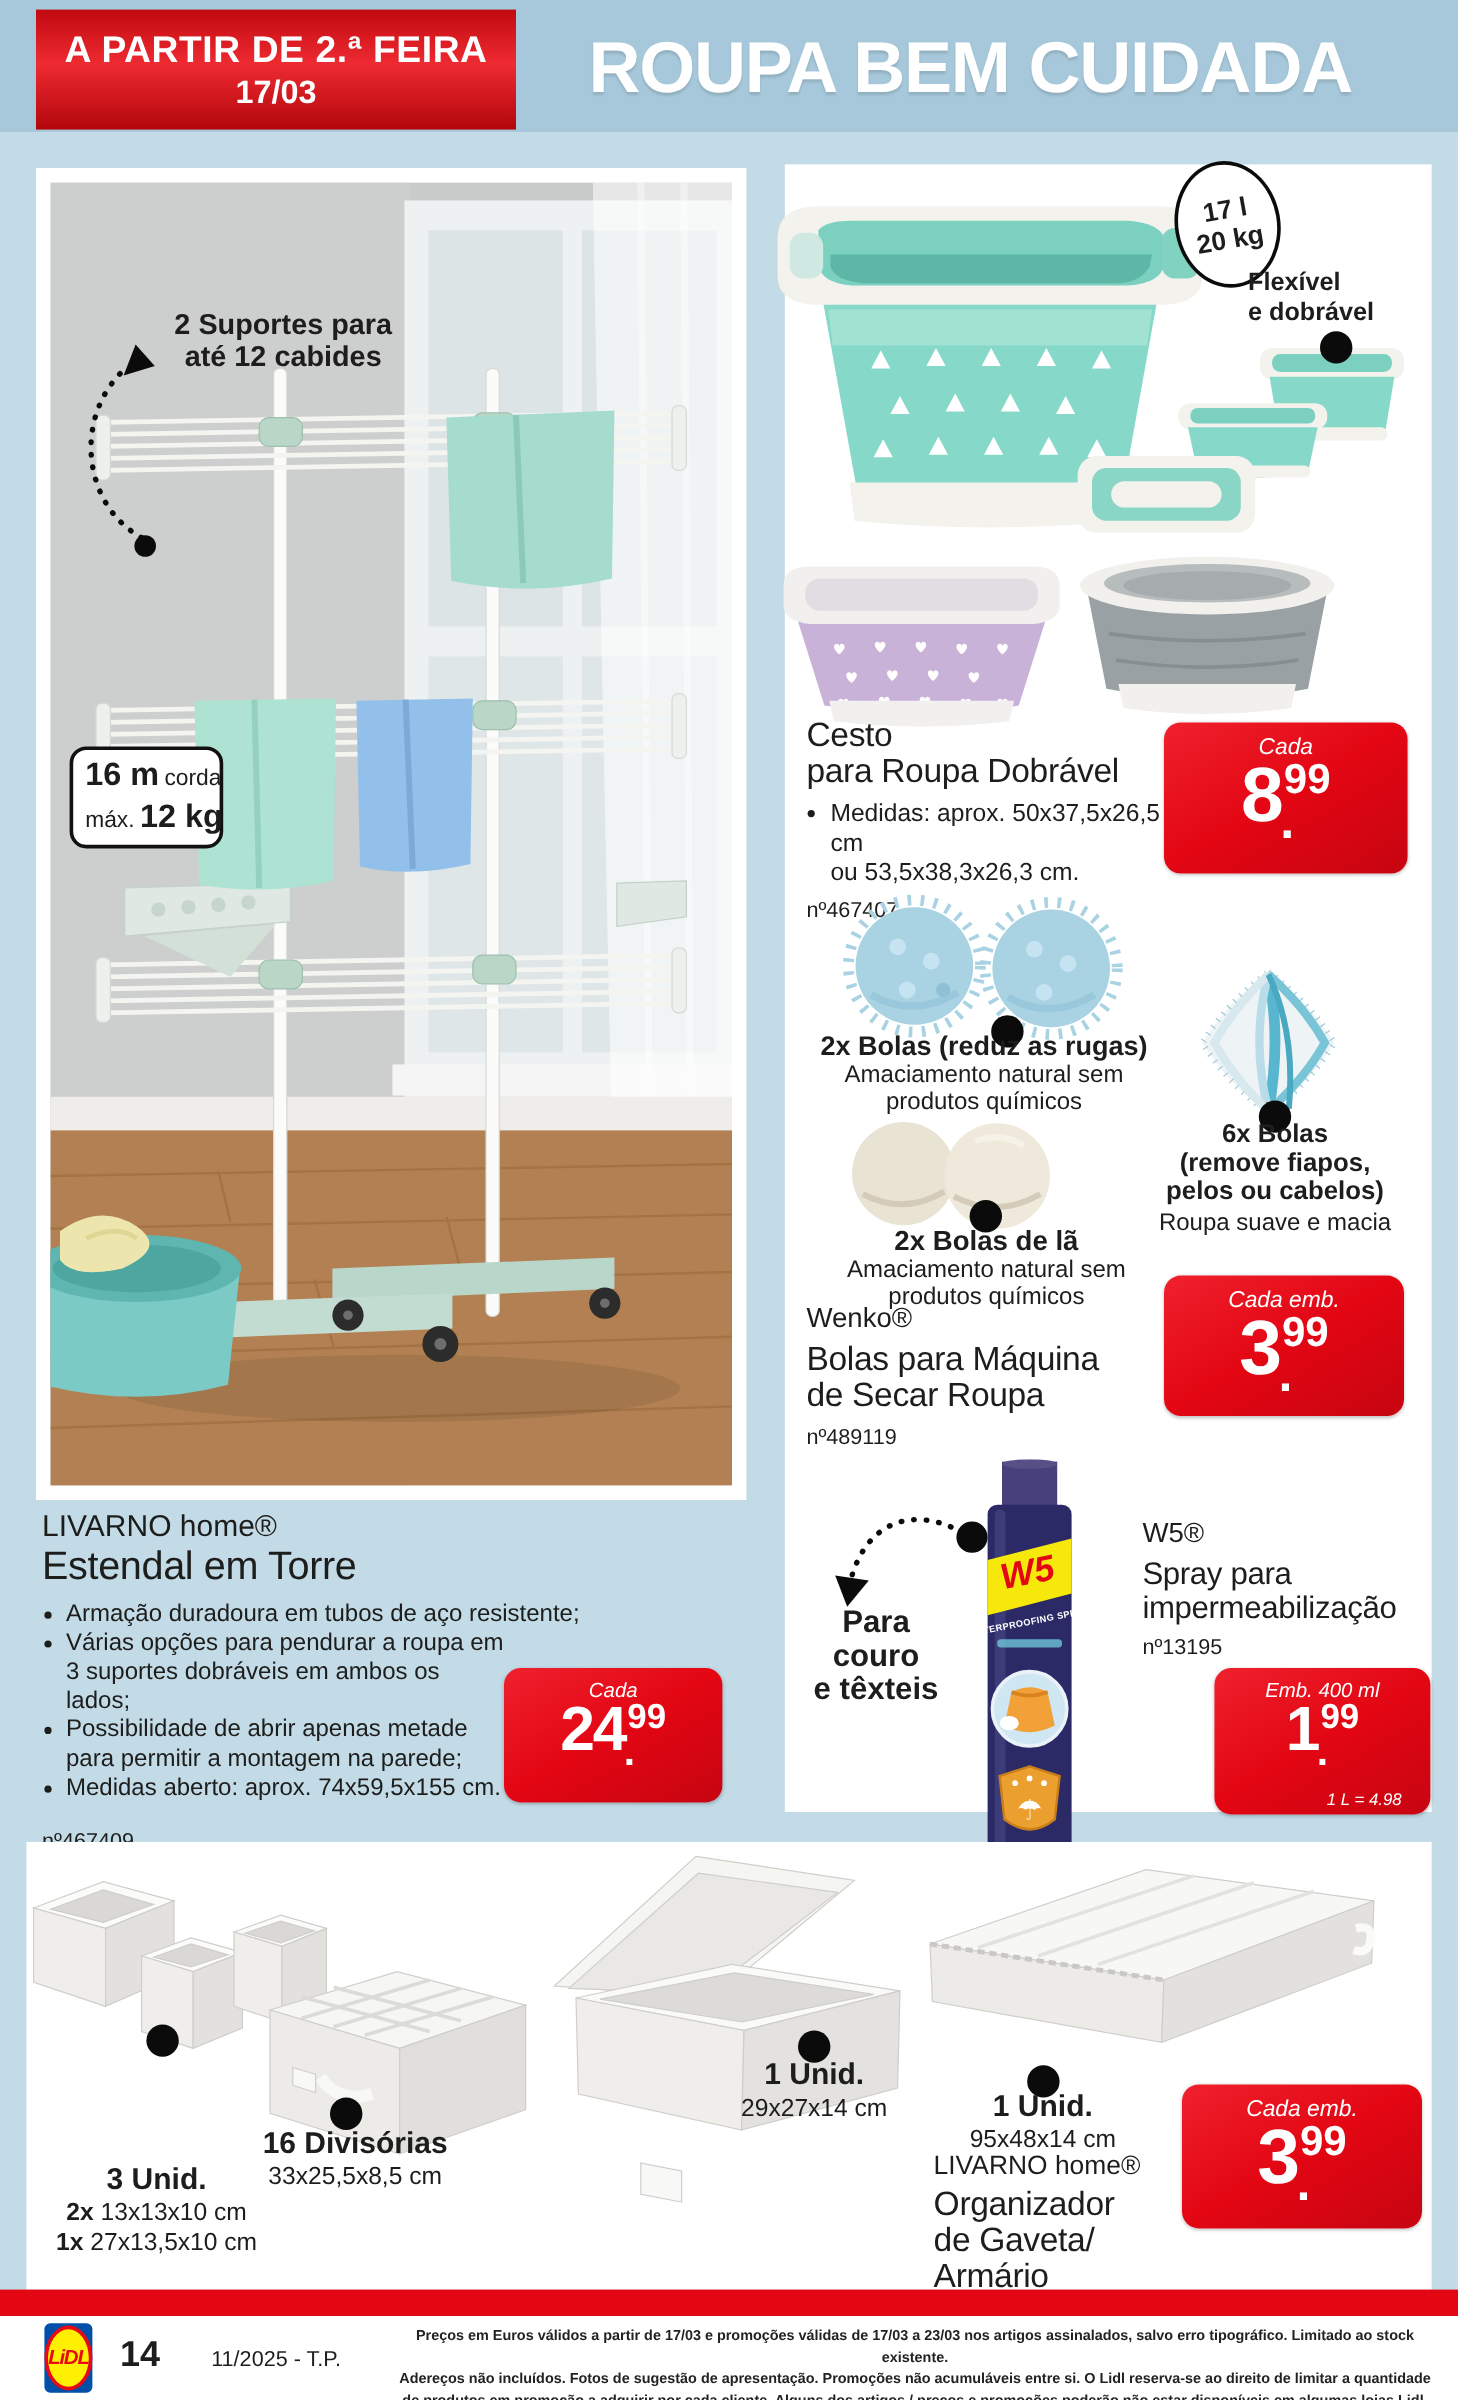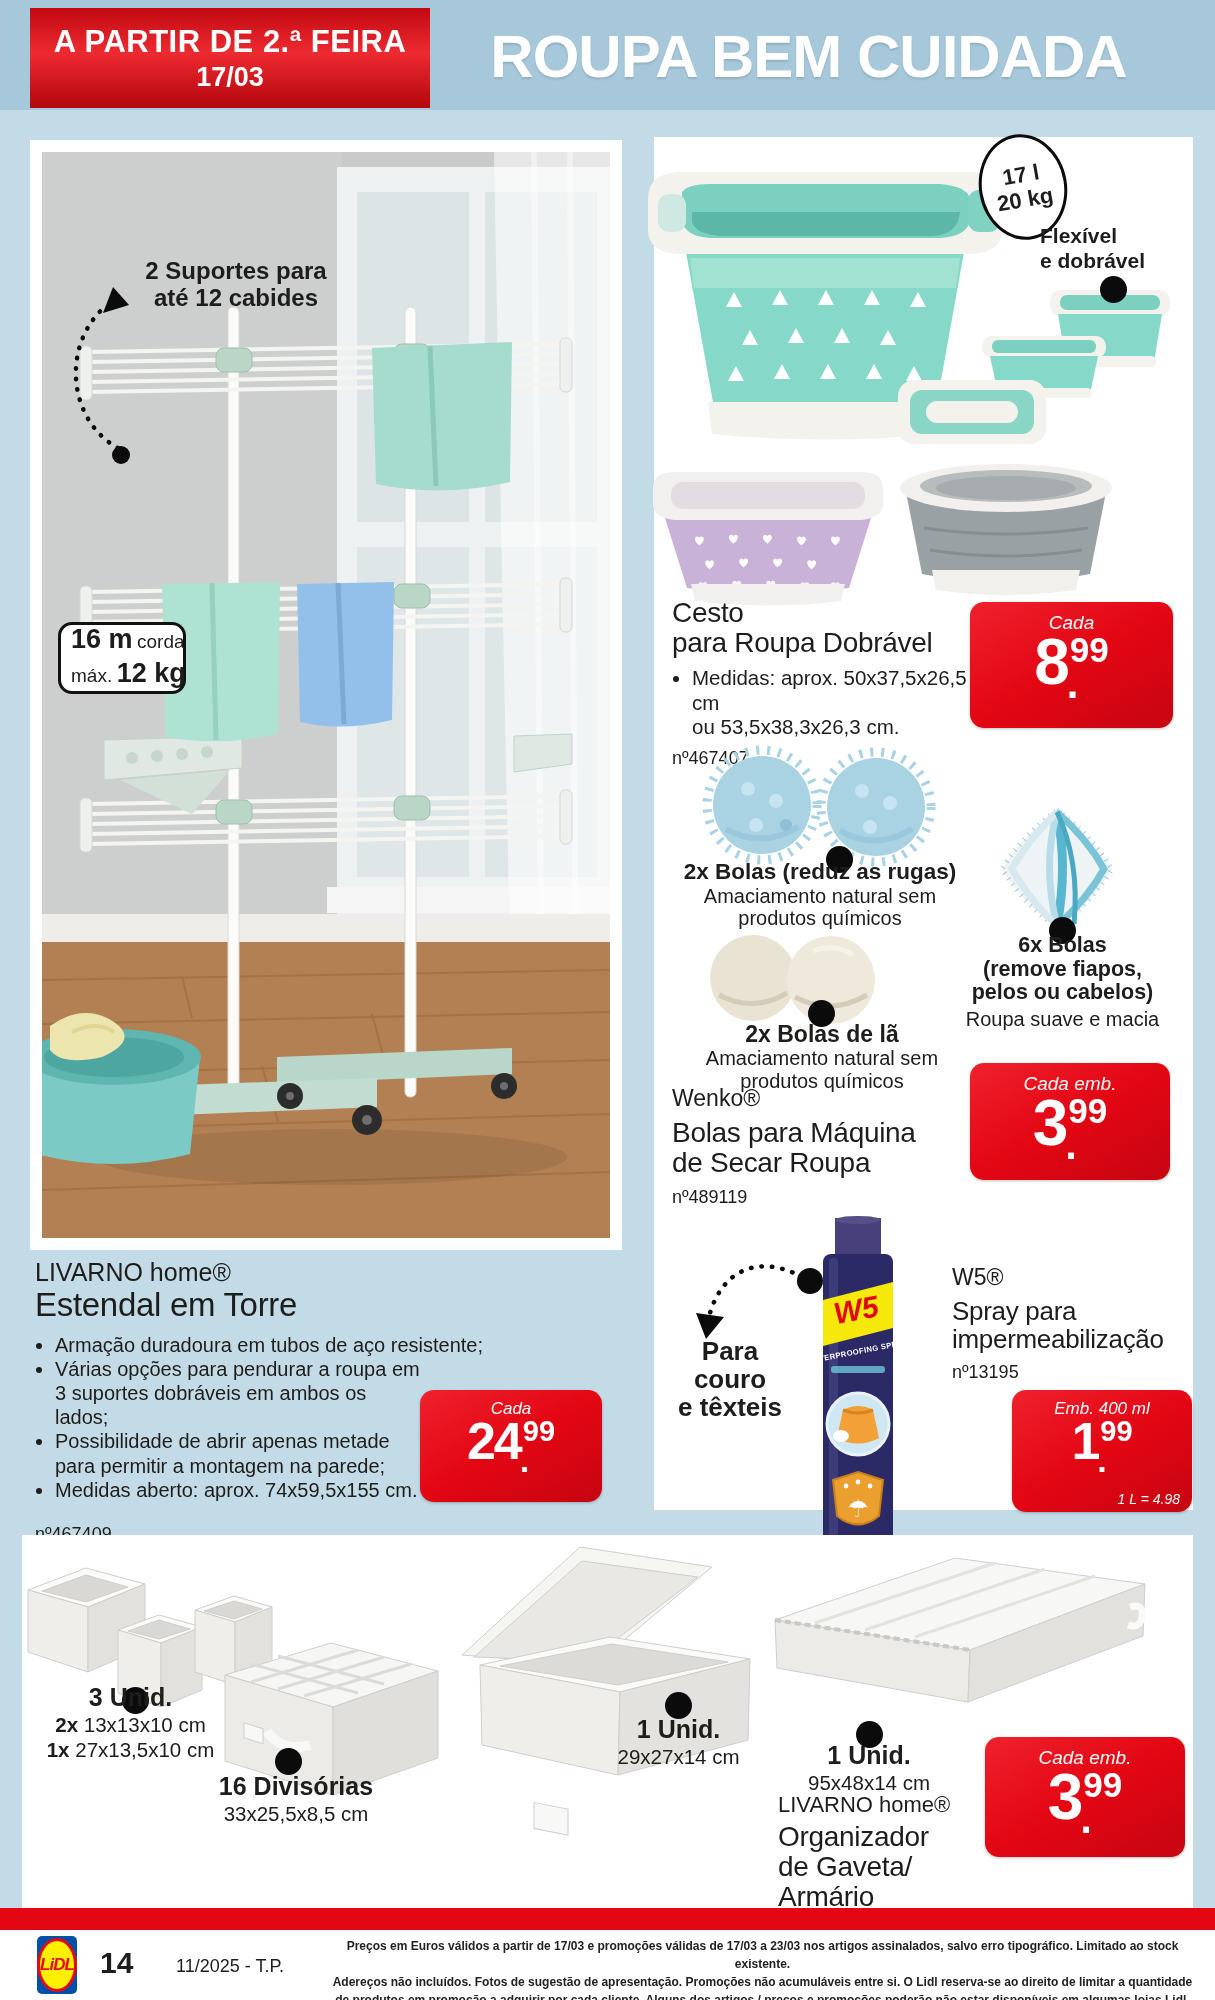--- a/index.html
+++ b/index.html
@@ -16,21 +16,21 @@
              display:flex;flex-direction:column;align-items:center;justify-content:center;color:#fff;}
   .kicker1{font-size:31px;font-weight:bold;letter-spacing:.5px;}
   .kicker2{font-size:27px;font-weight:bold;margin-top:2px;}
   .page-title{left:430px;top:0;width:757px;height:112px;display:flex;align-items:center;justify-content:center;
               font-size:60px;font-weight:bold;letter-spacing:-1px;color:#fff;text-shadow:0 2px 2px rgba(0,0,0,.12);}
 
   
   .photo-frame{left:30px;top:140px;width:592px;height:1110px;background:#fff;}
   .photo-frame svg{position:absolute;left:12px;top:12px;}
   .hanger-callout{left:121px;top:258px;width:230px;font-size:24px;font-weight:bold;line-height:1.12;text-align:center;}
-  .spec-badge{left:58px;top:622px;width:128px;height:72px;background:#fff;border:3.5px solid #111;border-radius:14px;
+  .spec-badge{left:58px;top:622px;width:128px;height:85px;background:#fff;border:3.5px solid #111;border-radius:14px;
               display:flex;flex-direction:column;justify-content:center;padding-left:10px;box-sizing:border-box;}
   .spec-line{line-height:30px;white-space:nowrap;}
   .spec-big{font-size:27px;font-weight:bold;}
   .spec-sm{font-size:19px;}
 
   
   .right-col{left:654px;top:137px;width:539px;height:1373px;background:#fff;}
   .bottom-panel{left:22px;top:1535px;width:1171px;height:373px;background:#fff;}
 
   
@@ -59,21 +59,21 @@
   .pt-qual{font-style:italic;font-size:19px;margin-top:10px;}
   .pt-num{display:flex;justify-content:center;align-items:flex-start;margin-top:-2px;}
   .pt-int{font-size:64px;font-weight:bold;line-height:.95;letter-spacing:-2px;}
   .pt-col{display:flex;flex-direction:column;align-items:flex-start;}
   .pt-cents{font-size:35px;font-weight:bold;line-height:1;margin-left:2px;}
   .pt-dot{font-size:42px;font-weight:bold;line-height:.15;margin-top:14px;margin-left:-1px;}
   .pt-sm .pt-qual{font-size:17px;margin-top:9px;}
   .pt-sm .pt-int{font-size:52px;}
   .pt-sm .pt-cents{font-size:29px;}
   .pt-sm .pt-dot{font-size:34px;margin-top:12px;}
-  .pt-unit{position:absolute;right:12px;bottom:5px;font-size:14px;font-style:italic;}
+  .pt-unit{position:absolute;right:24px;bottom:5px;font-size:14px;font-style:italic;}
 
   
   .unit-label{font-size:25px;font-weight:bold;line-height:1.1;}
   .dim-line{font-size:20.5px;line-height:1.24;}
 
   
   .footer-stripe{left:0;top:1908px;width:1215px;height:22px;background:#e30613;}
   .footer{left:0;top:1930px;width:1215px;height:70px;background:#fff;}
   .lidl-logo{left:37px;top:1936px;width:40px;height:58px;background:#0050aa;border-radius:5px;
              display:flex;align-items:center;justify-content:center;}
@@ -560,21 +560,21 @@
           <polygon points="753,85 948,115 946,167 755,133" fill="#ecebe7"></polygon>
           <polygon points="948,115 1123,49 1121,101 946,167" fill="#e2e1dd"></polygon>
           <line x1="753" y1="85" x2="948" y2="115" stroke="#c9c8c4" stroke-width="4" stroke-dasharray="6 4"></line>
           <path d="M1108,72 q14,-4 12,10 q-2,12 -14,8" fill="none" stroke="#fafaf8" stroke-width="7"></path>
         </g>
       </g>
     </svg>
   </div>
 
   <div class="dot" style="left:122px;top:1687px"></div>
-  <div class="abs ctr" style="left:38px;top:1684px;width:185px">
+  <div class="abs ctr" style="left:38px;top:1803px;width:185px">
     <div class="unit-label">3 Unid.</div>
     <div class="dim-line"><span class="b">2x</span> <span>13x13x10 cm</span></div>
     <div class="dim-line"><span class="b">1x</span> <span>27x13,5x10 cm</span></div>
   </div>
 
   <div class="dot" style="left:275px;top:1748px"></div>
   <div class="abs ctr" style="left:196px;top:1773px;width:200px">
     <div class="unit-label">16 Divisórias</div>
     <div class="dim-line">33x25,5x8,5 cm</div>
   </div>

